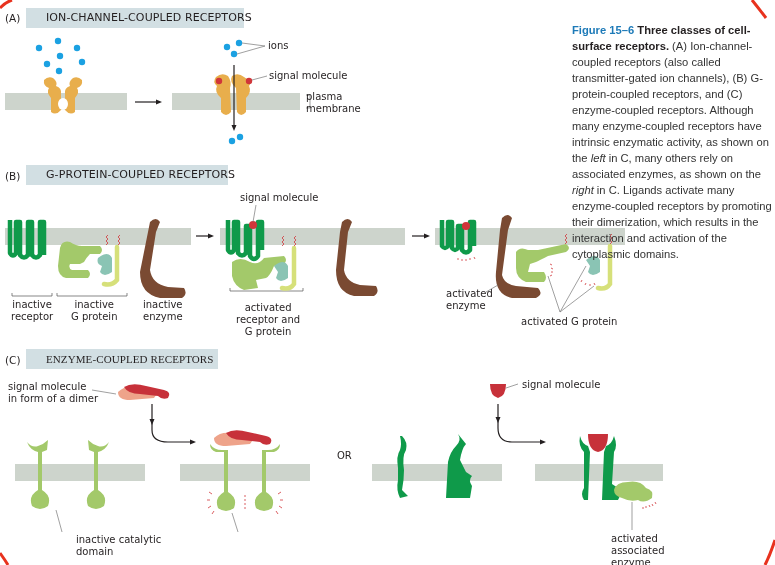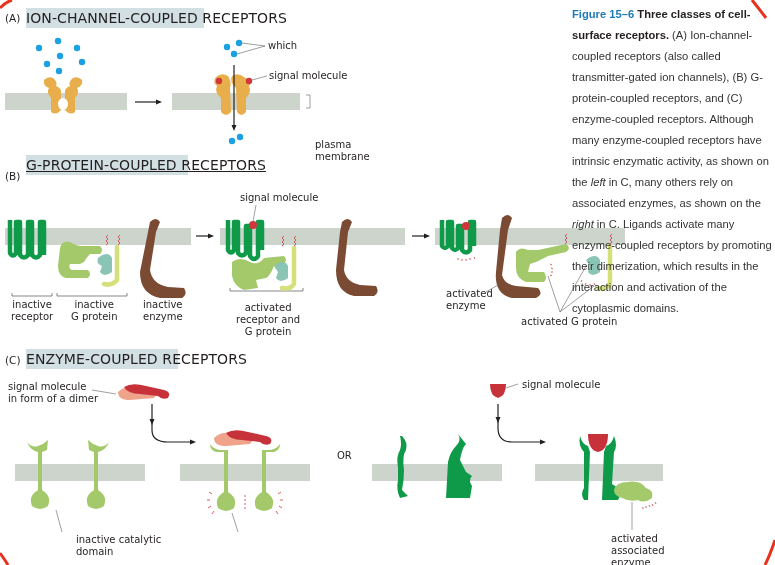--- a/index.html
+++ b/index.html
@@ -1,20 +1,20 @@
 <!DOCTYPE html>
 <html><head>
 <meta charset="utf-8">
 <style>
   html, body { margin:0; padding:0; background:#ffffff; }
   body { width:775px; height:565px; position:relative; overflow:hidden; font-family:"DejaVu Sans", sans-serif; color:#231f20; }
   .panel-tag { position:absolute; font-size:10.5px; color:#231f20; }
-  .panel-header { position:absolute; background:#d2dfe3; font-size:14px; letter-spacing:0.1px; padding:0 0; height:20px; line-height:20px; color:#231f20; white-space:nowrap; }
+  .panel-header { position:absolute; background:#d2dfe3; font-size:11px; letter-spacing:0.1px; padding:0 20px; height:20px; line-height:20px; color:#231f20; white-space:nowrap; }
   .lbl { position:absolute; font-size:10px; line-height:12px; color:#231f20; white-space:pre; }
-  .caption { position:absolute; left:572px; top:4px; width:200px; font-family:"Liberation Sans", sans-serif; font-size:11.2px; line-height:21px; color:#333; }
+  .caption { position:absolute; left:572px; top:22px; width:200px; font-family:"Liberation Sans", sans-serif; font-size:11.2px; line-height:16px; color:#333; }
   .caption .fig { color:#1d7ab8; font-weight:bold; }
   .caption .tit { font-weight:bold; color:#231f20; }
   svg { position:absolute; left:0; top:0; }
 </style>
 </head>
 <body>
 
 <svg width="775" height="565">
   <g fill="none" stroke="#e8321e" stroke-width="3">
     <path d="M0 8 Q6 2 12 0"></path>
@@ -190,47 +190,47 @@
     <path d="M614 490 Q616 482 628 482 Q640 480 646 488 Q654 490 652 498 Q644 504 638 500 Q630 502 622 498 Q614 496 614 490Z" fill="#a3c96a"></path>
     <g stroke="#d0363a" stroke-width="0.8">
       <path d="M643 507 l0 2 M646 506 l0 2 M649 505 l1 2 M652 504 l1 2 M655 502 l1 2"></path>
     </g>
     <line x1="632" y1="502" x2="632" y2="530" stroke="#777" stroke-width="0.7"></line>
   </g>
 </svg>
 
 <div class="panel-tag" style="left:5px;top:12px;">(A)</div>
 <div class="panel-header" style="left:26px;top:8px;width:178px;">ION-CHANNEL-COUPLED RECEPTORS</div>
-<div class="lbl" style="left:268px;top:40px;">which</div>
+<div class="lbl" style="left:268px;top:40px;">ions</div>
 <div class="lbl" style="left:269px;top:70px;">signal molecule</div>
-<div class="lbl" style="left:315px;top:91px;margin-top:48px;">plasma
+<div class="lbl" style="left:306px;top:91px;">plasma
 membrane</div>
 
 <div class="caption">
   <span class="fig">Figure 15–6</span><span class="tit"> Three classes of cell-surface receptors.</span><span> (A) Ion-channel-coupled receptors (also called transmitter-gated ion channels), (B) G-protein-coupled receptors, and (C) enzyme-coupled receptors. Although many enzyme-coupled receptors have intrinsic enzymatic activity, as shown on the </span><i>left</i><span> in C, many others rely on associated enzymes, as shown on the </span><i>right</i><span> in C. Ligands activate many enzyme-coupled receptors by promoting their dimerization, which results in the interaction and activation of the cytoplasmic domains.</span>
 </div>
 
 <div class="panel-tag" style="left:5px;top:170px;">(B)</div>
-<div class="panel-header" style="left:26px;top:155px;width:162px;text-decoration:underline;">G-PROTEIN-COUPLED RECEPTORS</div>
+<div class="panel-header" style="left:26px;top:165px;width:162px;">G-PROTEIN-COUPLED RECEPTORS</div>
 <div class="lbl" style="left:240px;top:192px;">signal molecule</div>
 <div class="lbl" style="left:11px;top:299px;text-align:center;">inactive
 receptor</div>
 <div class="lbl" style="left:71px;top:299px;text-align:center;">inactive
 G protein</div>
 <div class="lbl" style="left:143px;top:299px;">inactive
 enzyme</div>
 <div class="lbl" style="left:236px;top:302px;text-align:center;">activated
 receptor and
 G protein</div>
 <div class="lbl" style="left:446px;top:288px;">activated
 enzyme</div>
 <div class="lbl" style="left:521px;top:316px;text-align:center;">activated G protein</div>
 
 <div class="panel-tag" style="left:5px;top:354px;">(C)</div>
-<div class="panel-header" style="left:26px;top:349px;width:152px;">ENZYME-COUPLED RECEPTORS</div>
+<div class="panel-header" style="left:26px;top:349px;width:152px;font-family:Liberation Serif, serif;">ENZYME-COUPLED RECEPTORS</div>
 <div class="lbl" style="left:8px;top:381px;">signal molecule
 in form of a dimer</div>
 <div class="lbl" style="left:56px;top:534px;margin-left:20px;">inactive catalytic
 domain</div>
 <div class="lbl" style="left:233px;top:534px;margin-top:33px;">active catalytic
 domain</div>
 <div class="lbl" style="left:337px;top:450px;">OR</div>
 <div class="lbl" style="left:522px;top:379px;">signal molecule</div>
 <div class="lbl" style="left:611px;top:533px;">activated
 associated

